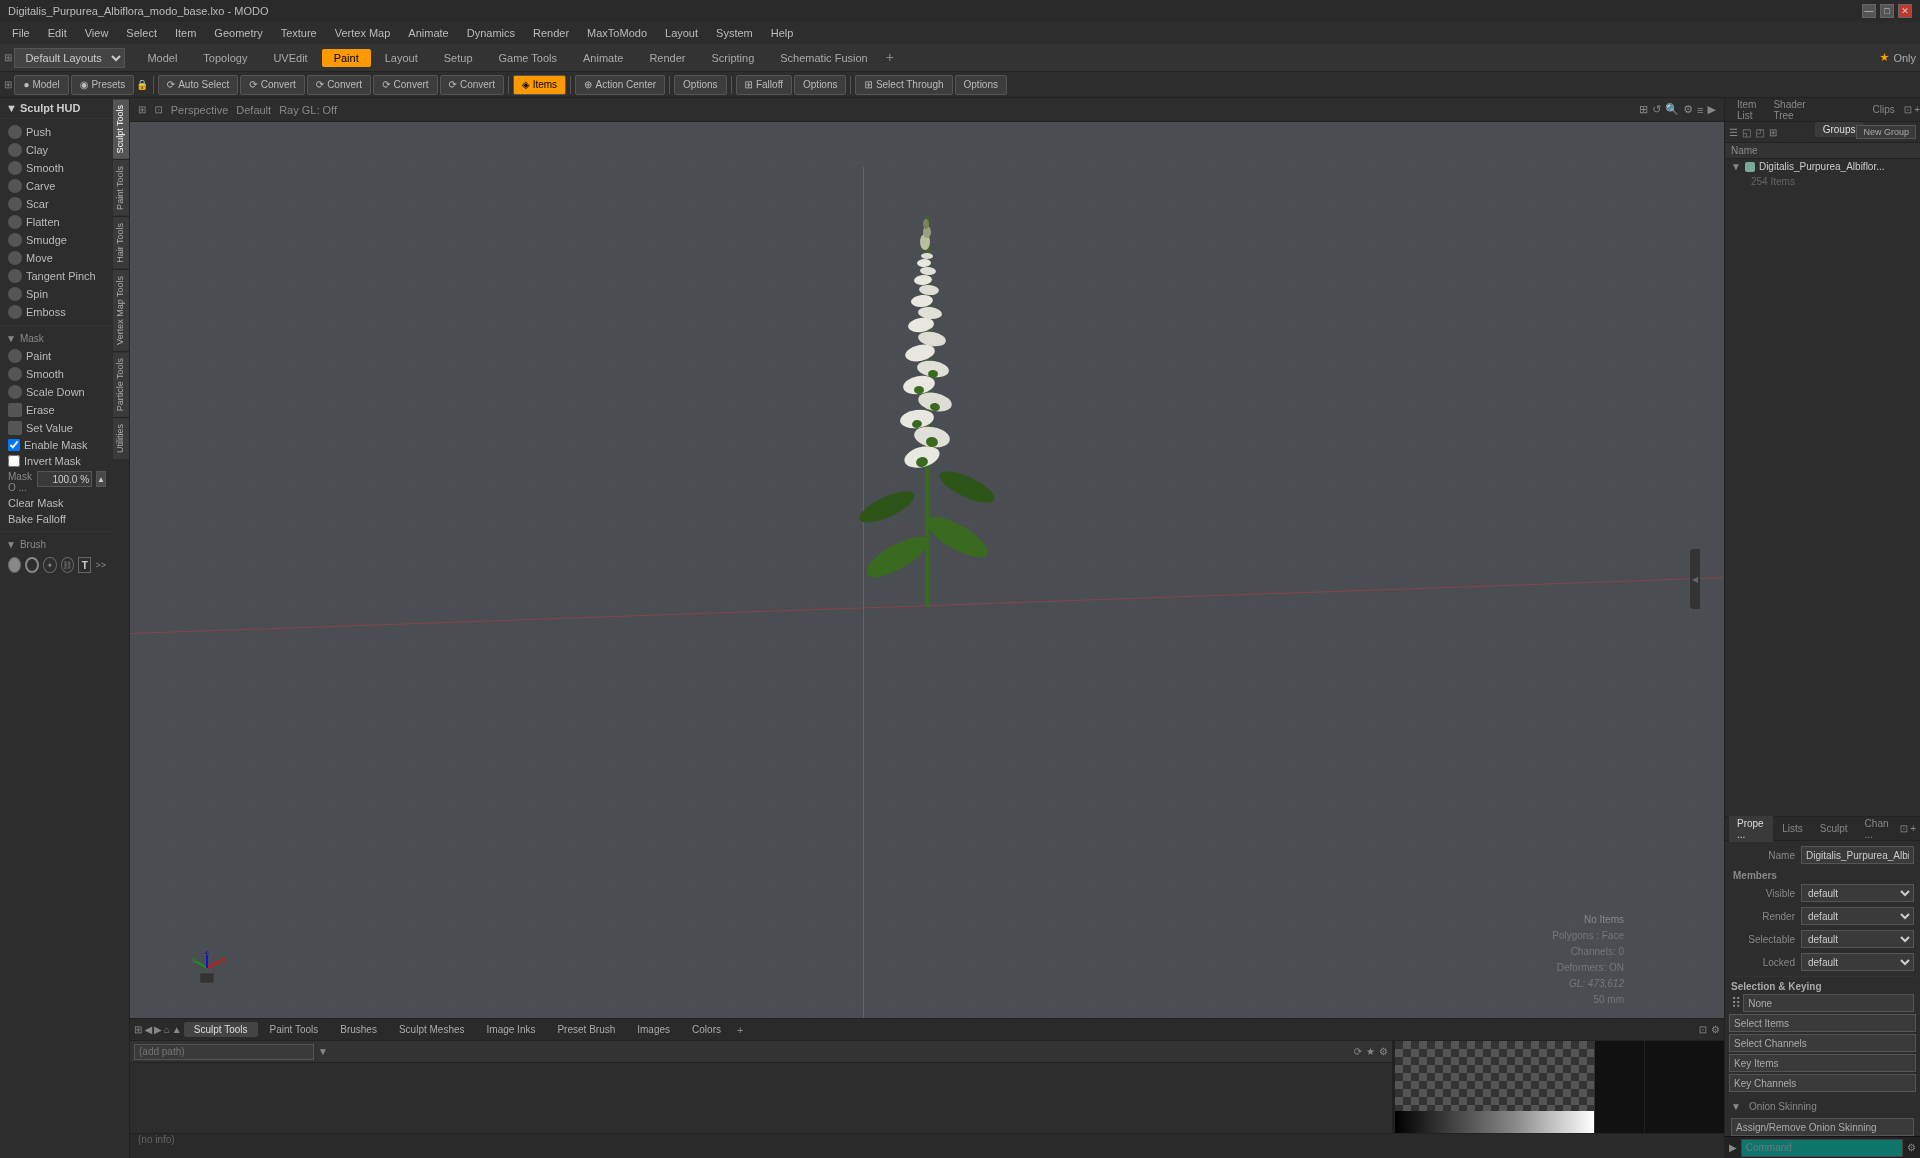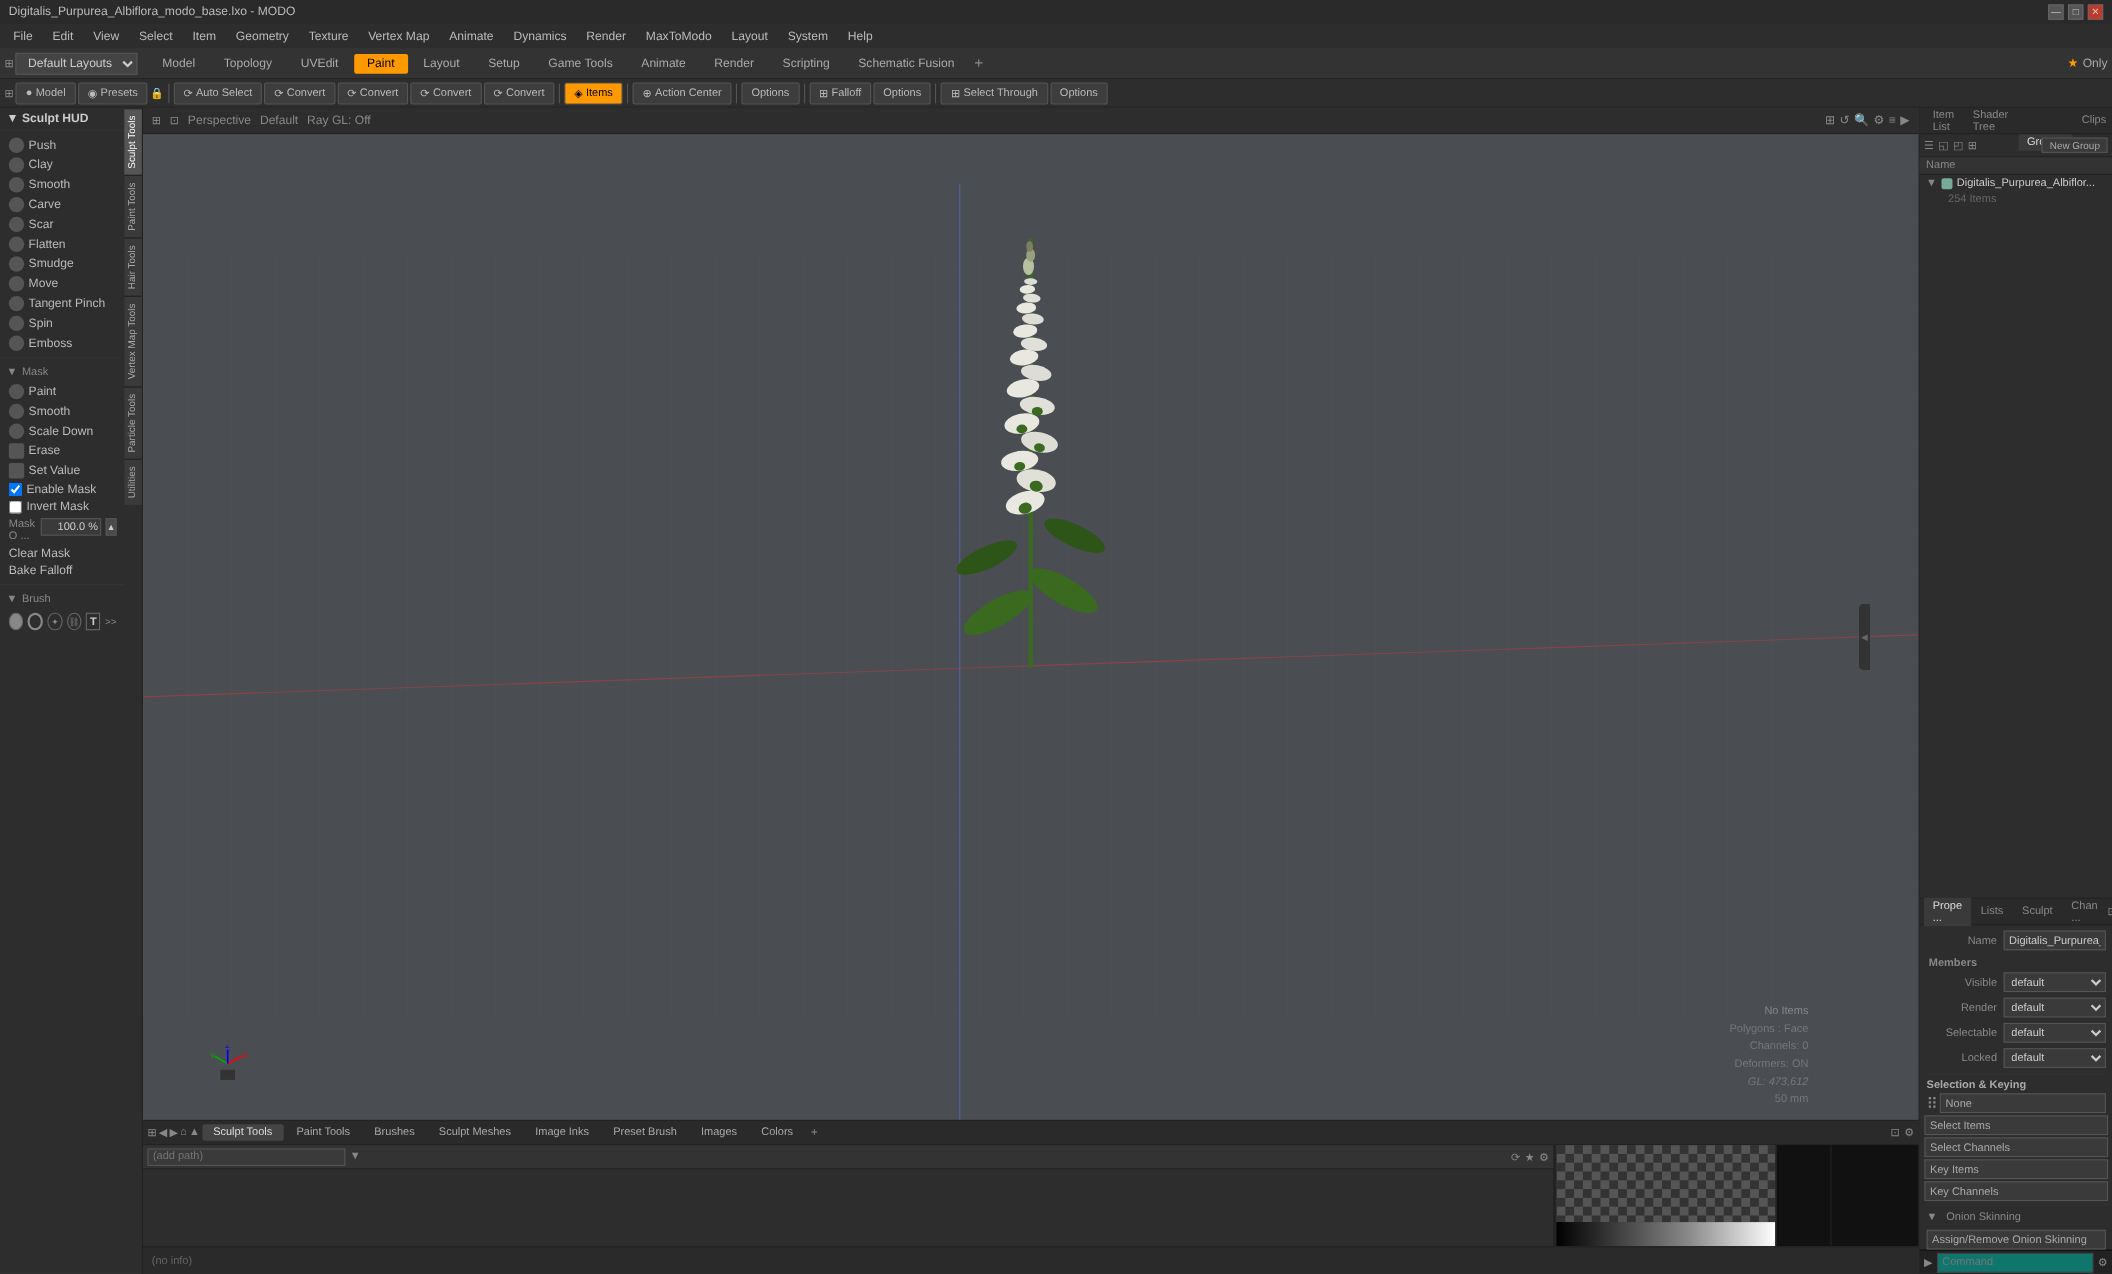--- a/index.html
+++ b/index.html
@@ -66,24 +66,24 @@
 
     
     .bottom-panel { height: 140px; background: #2d2d2d; border-top: 1px solid #222; display: flex; flex-direction: column; }
     .bottom-tabs { display: flex; align-items: center; height: 22px; background: #2a2a2a; border-bottom: 1px solid #222; padding: 0 4px; gap: 2px; }
     .bottom-tab { padding: 2px 10px; color: #aaa; font-size: 10px; cursor: pointer; border-radius: 2px; }
     .bottom-tab.active { background: #444; color: #ddd; }
     .bottom-tab-plus { color: #888; cursor: pointer; padding: 2px 4px; }
     .bottom-path-bar { display: flex; align-items: center; height: 22px; background: #333; border-bottom: 1px solid #222; padding: 0 4px; gap: 4px; }
     .path-input { background: #3a3a3a; border: 1px solid #555; color: #ccc; height: 16px; width: 180px; font-size: 10px; padding: 0 4px; }
     .file-area { flex: 1; background: #393939; display: flex; align-items: center; justify-content: center; color: #666; font-size: 11px; }
-    .bottom-status { height: 25px; background: #2a2a2a; border-top: 1px solid #222; display: flex; align-items: center; padding: 0 8px; color: #666; font-size: 10px; }
-
-    
-    .right-panels { width: 176px; background: #2d2d2d; border-left: 1px solid #222; display: flex; flex-direction: column; }
+    .bottom-status { height: 25px; background: #2a2a2a; border-top: 1px solid #222; display: flex; align-items: flex-start; padding: 0 8px; color: #666; font-size: 10px; }
+
+    
+    .right-panels { width: 196px; background: #2d2d2d; border-left: 1px solid #222; display: flex; flex-direction: column; }
     .right-tabs { height: 24px; background: #2a2a2a; display: flex; align-items: center; padding: 0 4px; gap: 1px; border-bottom: 1px solid #222; }
     .right-tab { padding: 2px 8px; color: #888; font-size: 10px; cursor: pointer; }
     .right-tab.active { color: #ddd; background: #3a3a3a; border-radius: 2px 2px 0 0; margin-top: 40px; }
     .right-table-header { background: #333; padding: 2px 6px; color: #888; font-size: 10px; border-bottom: 1px solid #222; }
     .right-item { padding: 2px 6px; color: #aaa; font-size: 10px; cursor: pointer; display: flex; align-items: center; gap: 4px; }
     .right-item-icon { width: 12px; height: 12px; background: #888; border-radius: 2px; flex-shrink: 0; }
     .right-item-count { color: #666; font-size: 9px; }
 
     
     .props-panel { height: 320px; border-top: 1px solid #222; background: #2d2d2d; display: flex; flex-direction: column; }

